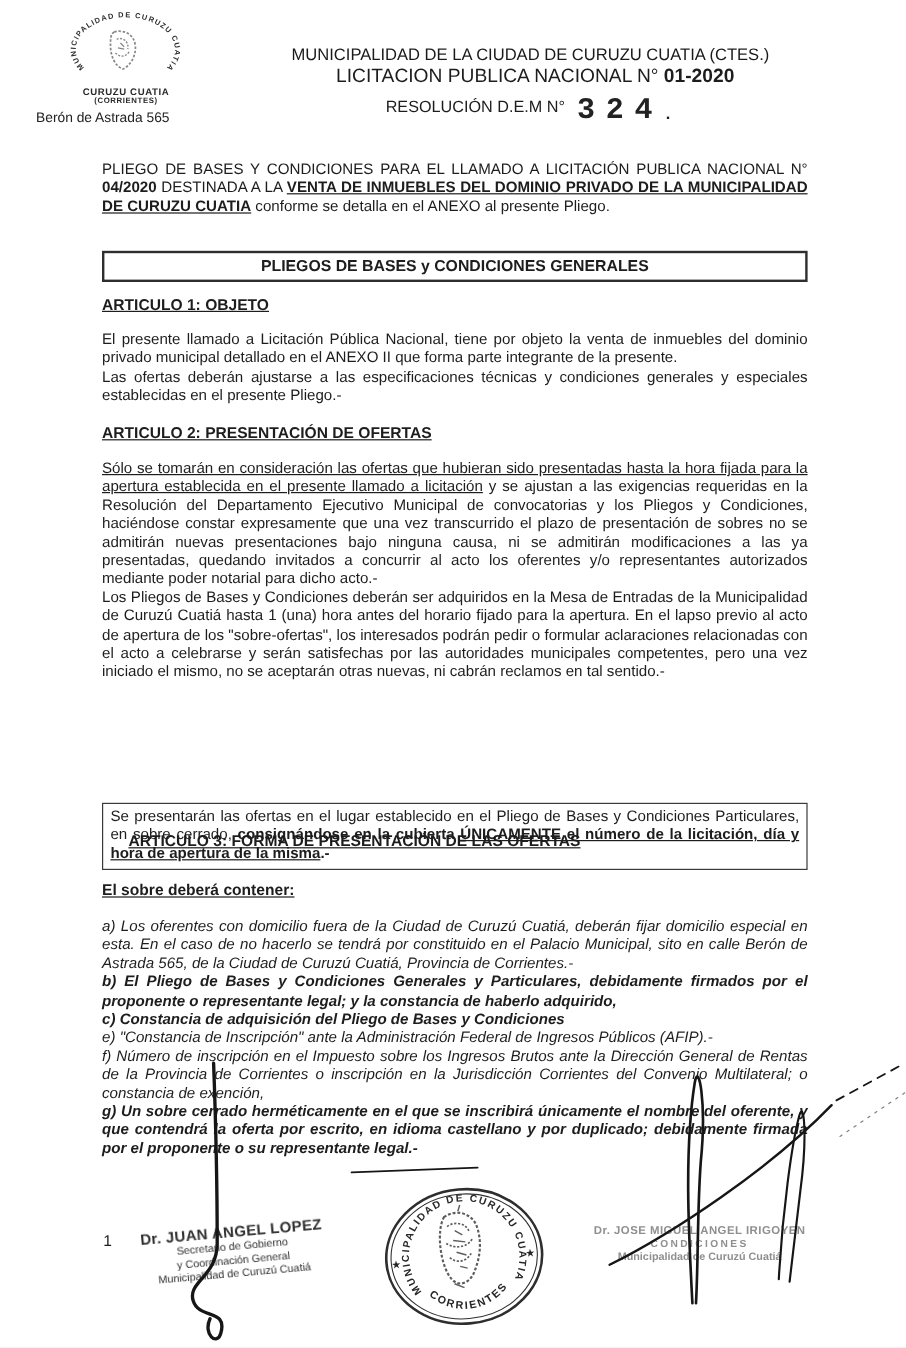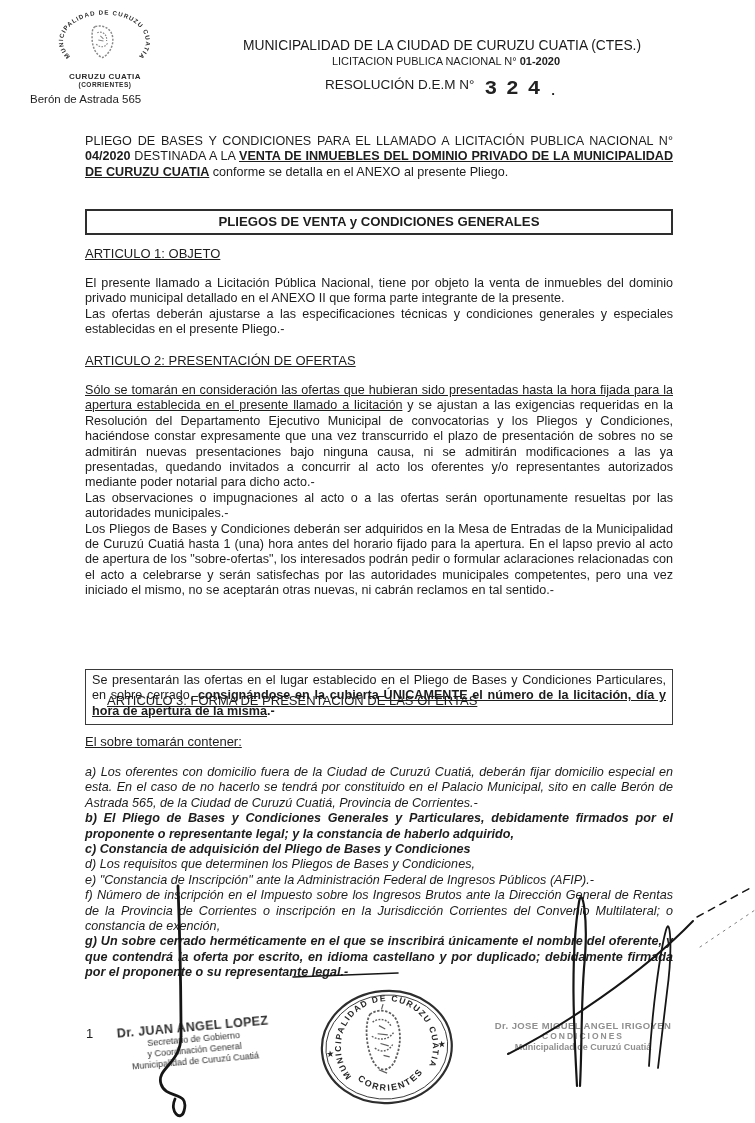--- a/index.html
+++ b/index.html
@@ -14,30 +14,30 @@
   .logo-wrap{position:absolute; left:30px; top:10px; width:150px;}
   .logo-svg{display:block; margin:0 auto;}
   .logo-city{position:absolute; left:0; top:62px; width:150px; text-align:center;
     font-size:8px; font-weight:bold; color:#2a2a2a; filter:blur(0.6px); letter-spacing:.5px;}
   .logo-region{position:absolute; left:0; top:71px; width:150px; text-align:center;
     font-size:6.5px; font-weight:bold; color:#2a2a2a; filter:blur(0.4px); letter-spacing:.5px;}
   .logo-address{position:absolute; left:0; top:83px; width:150px; text-align:left;
     font-size:11.5px; color:#222;}
   .htitle{position:absolute; left:160px; right:35px; text-align:center;}
   .t1{position:absolute; left:4px; right:0; top:0; font-size:13.8px; color:#1a1a1a;}
-  .t2{position:absolute; left:12px; right:0; top:17px; font-size:11px;}
+  .t2{position:absolute; left:12px; right:0; top:17px; font-size:16px;}
   .t3{position:absolute; left:0; right:0; top:34px; font-size:13.5px;}
-  .resnum{display:inline-block; font-family:"Liberation Mono", monospace; font-size:21px;
+  .resnum{display:inline-block; font-family:"Liberation Mono", monospace; font-size:25px;
     letter-spacing:9px; font-weight:bold; color:#222; position:relative; top:5px; margin-left:10px;}
   .resdot{font-weight:bold; position:relative; top:6px; margin-left:2px;}
   
   .blk{position:absolute; left:85px; width:588px; font-size:12.6px; line-height:15.4px;
     text-align:justify; color:#1d1d1d;}
   .blk p{margin:0;}
-  .head{font-weight:normal; text-decoration:underline; font-size:13px; text-align:left;}
+  .head{font-weight:bold; text-decoration:underline; font-size:13px; text-align:left;}
   .boxtitle{position:absolute; left:85px; width:588px; box-sizing:border-box;
     border:2px solid #2e2e2e; text-align:center; font-weight:bold; font-size:13.2px;
     padding:3px 0 4px 0;}
   .art3box{box-sizing:border-box; border:1.6px solid #3a3a3a; padding:3px 6px 5px 6px; margin-top:2px;}
   
   .pagenum{position:absolute; left:86px; top:1026px; font-size:13px;}
   .sig-left{position:absolute; left:104px; top:1020px; width:180px; text-align:center;
     transform:rotate(-5deg); color:#2e2e2e;}
   .sig-left .nm{font-size:12.5px; font-weight:600; letter-spacing:.3px; filter:blur(0.2px);}
   .sig-left .rl{font-size:9px; line-height:11px; filter:blur(0.25px);}
@@ -74,46 +74,44 @@
   <div class="htitle" style="top:38px; height:70px;">
     <div class="t1">MUNICIPALIDAD DE LA CIUDAD DE CURUZU CUATIA (CTES.)</div>
     <div class="t2"><span>LICITACION PUBLICA NACIONAL N° </span><span class="b">01-2020</span></div>
     <div class="t3"><span>RESOLUCIÓN D.E.M N°</span><span class="resnum">324</span><span class="resdot">.</span></div>
   </div>
 
   <div class="blk" style="top:134px;">
     <p><span>PLIEGO DE BASES Y CONDICIONES PARA EL LLAMADO A LICITACIÓN PUBLICA NACIONAL N° </span><span class="b">04/2020</span><span> DESTINADA A LA </span><span class="b u">VENTA DE INMUEBLES DEL DOMINIO PRIVADO DE LA MUNICIPALIDAD DE CURUZU CUATIA</span><span> conforme se detalla en el ANEXO al presente Pliego.</span></p>
   </div>
 
-  <div class="boxtitle" style="top:209px;">PLIEGOS DE VENTA y CONDICIONES GENERALES</div>
+  <div class="boxtitle" style="top:209px;">PLIEGOS DE BASES y CONDICIONES GENERALES</div>
 
   <div class="blk head" style="top:246px;">ARTICULO 1: OBJETO</div>
   <div class="blk" style="top:276px;">
     <p>El presente llamado a Licitación Pública Nacional, tiene por objeto la venta de inmuebles del dominio privado municipal detallado en el ANEXO II que forma parte integrante de la presente.</p>
     <p>Las ofertas deberán ajustarse a las especificaciones técnicas y condiciones generales y especiales establecidas en el presente Pliego.-</p>
   </div>
 
   <div class="blk head" style="top:353px;">ARTICULO 2: PRESENTACIÓN DE OFERTAS</div>
   <div class="blk" style="top:383px;">
     <p><span class="u">Sólo se tomarán en consideración las ofertas que hubieran sido presentadas hasta la hora fijada para la apertura establecida en el presente llamado a licitación</span><span> y se ajustan a las exigencias requeridas en la Resolución del Departamento Ejecutivo Municipal de convocatorias y los Pliegos y Condiciones, haciéndose constar expresamente que una vez transcurrido el plazo de presentación de sobres no se admitirán nuevas presentaciones bajo ninguna causa, ni se admitirán modificaciones a las ya presentadas, quedando invitados a concurrir al acto los oferentes y/o representantes autorizados mediante poder notarial para dicho acto.-</span></p>
-    <p>Las observaciones o impugnaciones al acto o a las ofertas serán oportunamente resueltas por las autoridades municipales.-</p>
     <p>Los Pliegos de Bases y Condiciones deberán ser adquiridos en la Mesa de Entradas de la Municipalidad de Curuzú Cuatiá hasta 1 (una) hora antes del horario fijado para la apertura. En el lapso previo al acto de apertura de los "sobre-ofertas", los interesados podrán pedir o formular aclaraciones relacionadas con el acto a celebrarse y serán satisfechas por las autoridades municipales competentes, pero una vez iniciado el mismo, no se aceptarán otras nuevas, ni cabrán reclamos en tal sentido.-</p>
   </div>
 
   <div class="blk head" style="top:693px;margin-left:22px;">ARTICULO 3: FORMA DE PRESENTACIÓN DE LAS OFERTAS</div>
   <div class="blk" style="top:669px;">
     <p class="art3box"><span>Se presentarán las ofertas en el lugar establecido en el Pliego de Bases y Condiciones Particulares, en sobre cerrado, </span><span class="b">consignándose en la cubierta </span><span class="b u">ÚNICAMENTE el número de la licitación, día y hora de apertura de la misma</span><span class="b">.-</span></p>
   </div>
 
-  <div class="blk head" style="top:734px;">El sobre tomarán contener:</div>
+  <div class="blk head" style="top:734px;">El sobre deberá contener:</div>
   <div class="blk" style="top:765px;font-style:italic;">
     <p><span>a) Los oferentes con domicilio fuera de la Ciudad de Curuzú Cuatiá, deberán fijar domicilio especial en esta. En el caso de no hacerlo se tendrá por constituido en el Palacio Municipal, sito en calle Berón de Astrada 565, de la Ciudad de Curuzú Cuatiá, Provincia de Corrientes.-</span></p>
     <p><span class="b">b) El Pliego de Bases y Condiciones Generales y Particulares, debidamente firmados por el proponente o representante legal; y la constancia de haberlo adquirido,</span></p>
     <p><span class="b">c) Constancia de adquisición del Pliego de Bases y Condiciones</span></p>
-    <p><span>d) Los requisitos que determinen los Pliegos de Bases y Condiciones,</span></p>
     <p><span>e) "Constancia de Inscripción" ante la Administración Federal de Ingresos Públicos (AFIP).-</span></p>
     <p><span>f) Número de inscripción en el Impuesto sobre los Ingresos Brutos ante la Dirección General de Rentas de la Provincia de Corrientes o inscripción en la Jurisdicción Corrientes del Convenio Multilateral; o constancia de exención,</span></p>
     <p><span class="b">g) Un sobre cerrado herméticamente en el que se inscribirá únicamente el nombre del oferente, y que contendrá la oferta por escrito, en idioma castellano y por duplicado; debidamente firmada por el proponente o su representante legal.-</span></p>
   </div>
 
   <div class="pagenum">1</div>
 
   <div class="sig-left">
     <div class="nm">Dr. JUAN ANGEL LOPEZ</div>
     <div class="rl">Secretario de Gobierno</div>

